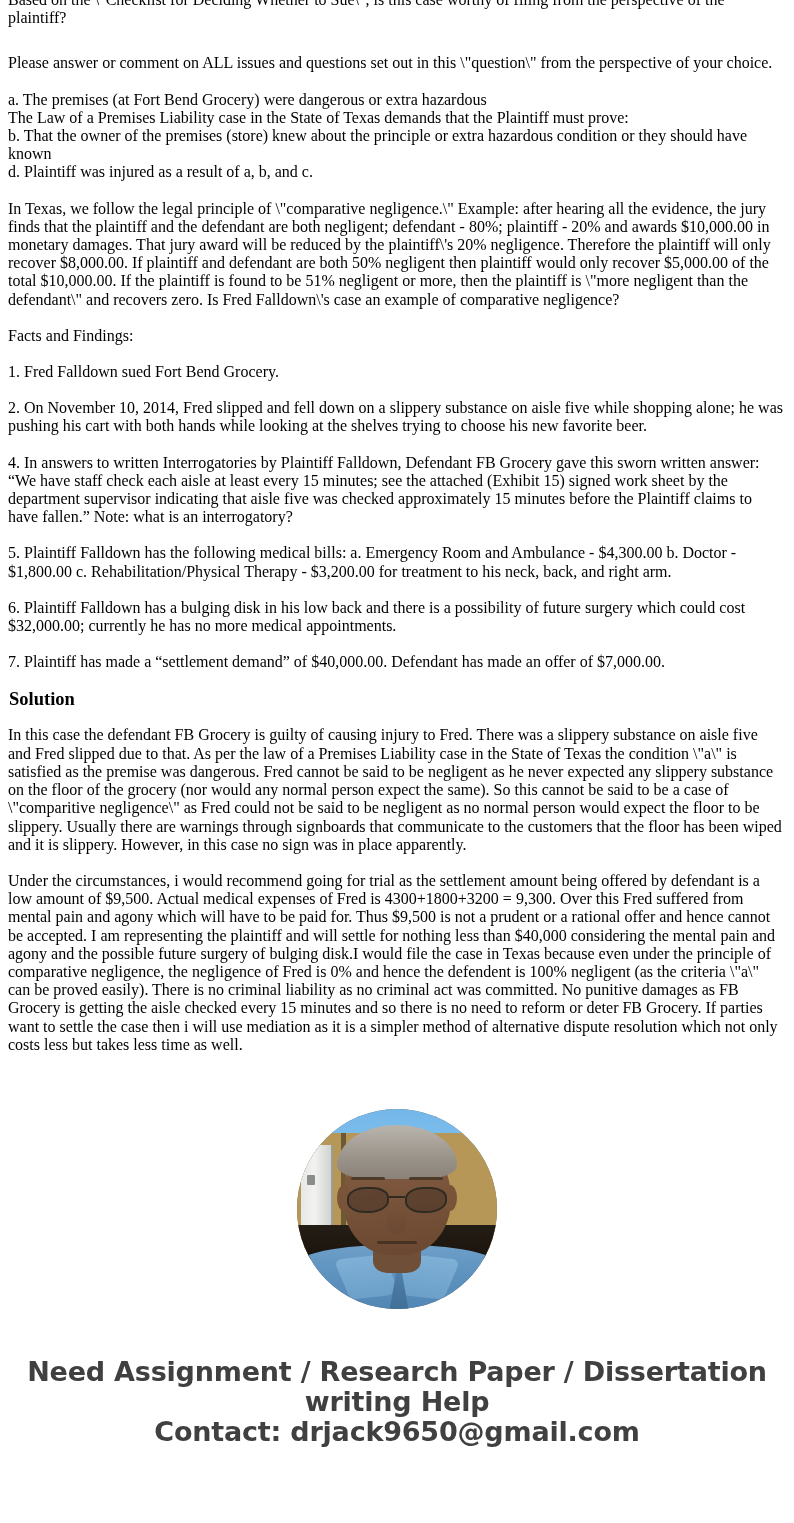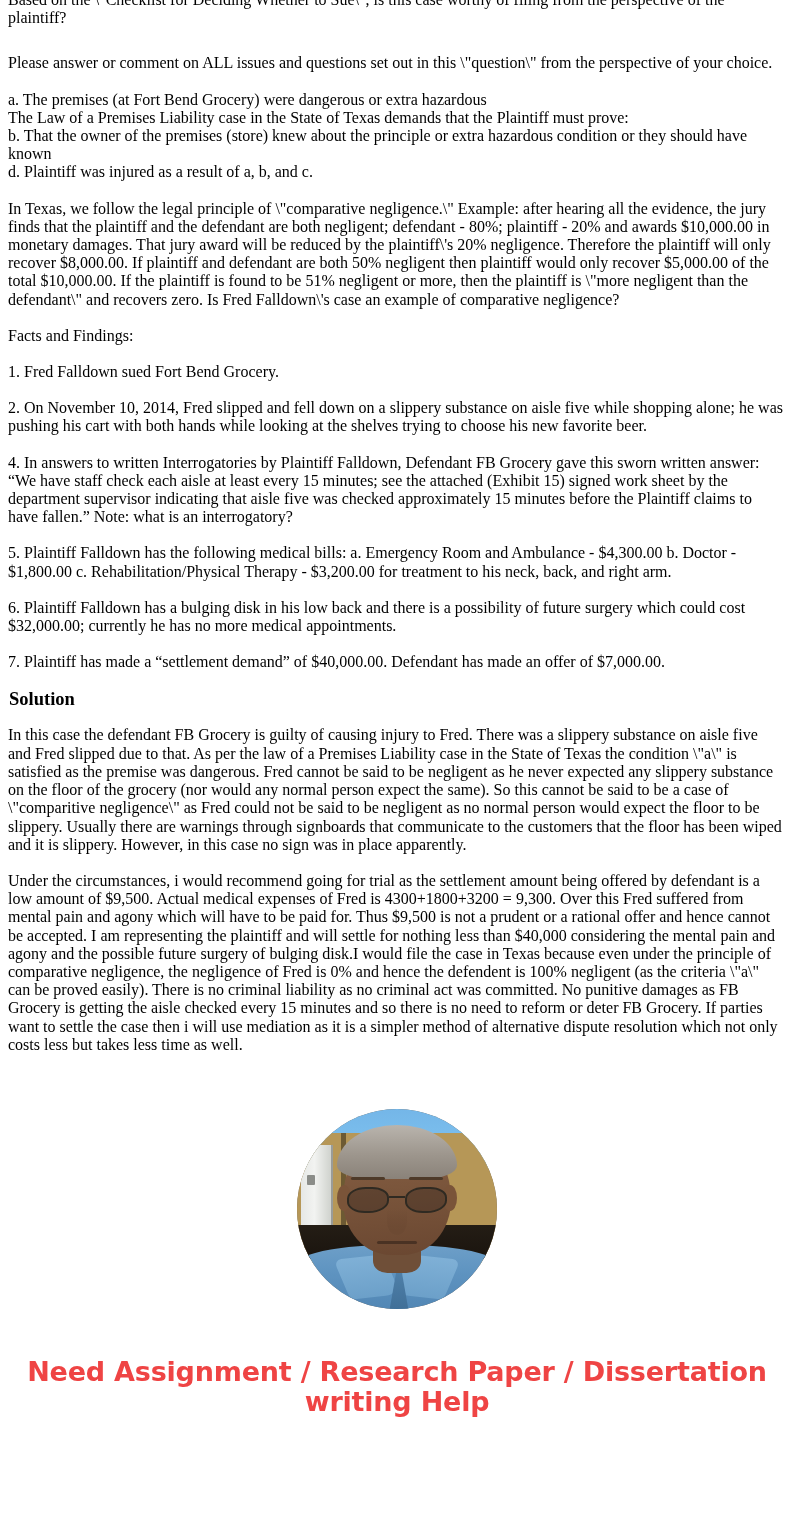--- a/index.html
+++ b/index.html
@@ -252,21 +252,21 @@
     text-align: center;
     padding-top: 48px;
   }
   .footer .fline {
     display: block;
     font-family: "DejaVu Sans", "Liberation Sans", sans-serif;
     font-weight: bold;
     font-size: 27px;
     line-height: 30px;
     letter-spacing: -0.2px;
-    color: #ef4444;
+    color: #404040;
     white-space: nowrap;
   }
   .footer .fline.l1 { }
   .footer .fline.l2 { }
   .footer .fline.l3 { }
 </style>
 </head>
 <body>
 
 <div class="doc">
@@ -329,13 +329,14 @@
       <div class="av-bridge"></div>
     </div>
     <div class="av-nose"></div>
     <div class="av-mouth"></div>
   </div>
 </div>
 
 <div class="footer">
   <span class="fline l1">Need Assignment / Research Paper / Dissertation</span>
   <span class="fline l2">writing Help</span>
+  <span class="fline l3">Contact: drjack9650@gmail.com</span>
 </div>
 
 </body></html>

